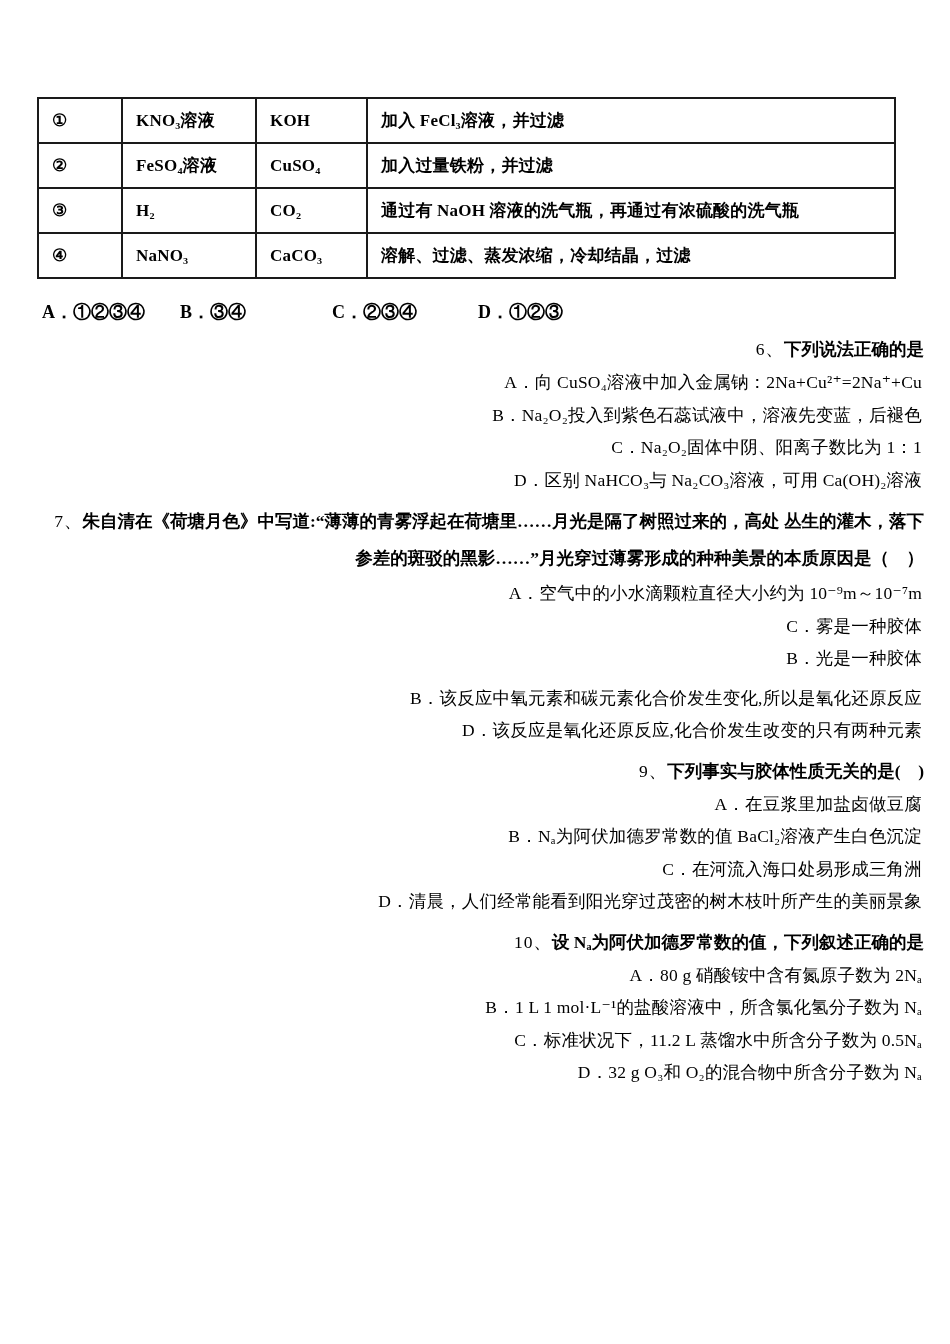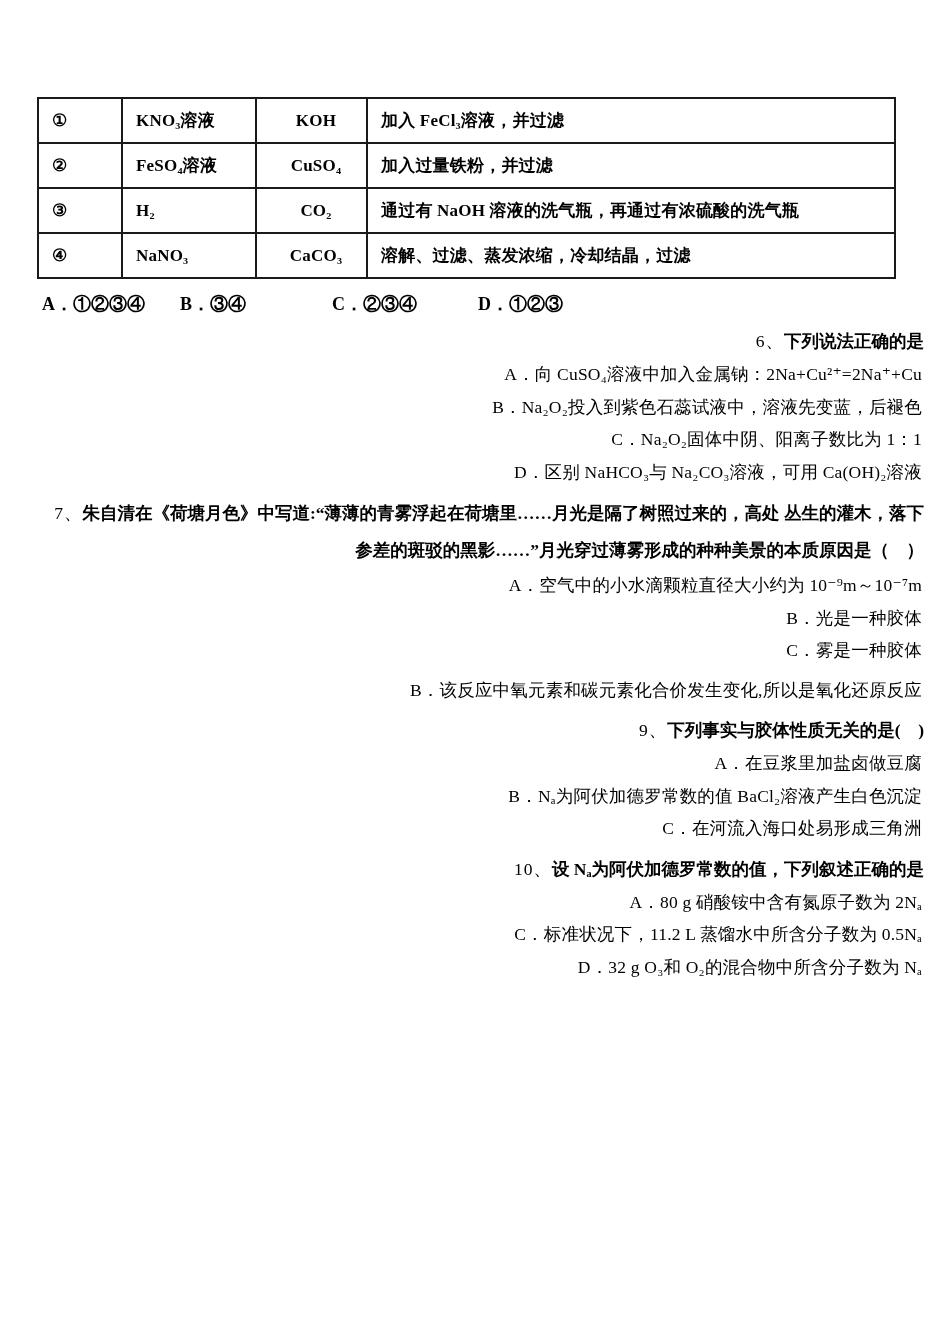--- a/index.html
+++ b/index.html
@@ -28,25 +28,25 @@
     border: 2px solid #1a1a1a;
     font-size: 17px;
     font-weight: bold;
     height: 43px;
     padding: 0 4px 0 13px;
     vertical-align: middle;
     letter-spacing: 0.2px;
   }
   td.c1 { width: 65px; font-weight: normal; font-size: 18px; }
   td.c2 { width: 115px; }
-  td.c3 { width: 92px; text-align: center; }
+  td.c3 { width: 92px; }
   
   .answers {
     display: flex;
-    margin: 12px 0 0 5px;
+    margin: 20px 0 0 5px;
     font-size: 18px;
     font-weight: bold;
     line-height: 26px;
   }
   .answers .ans0 { width: 138px; }
   .answers .ans1 { width: 152px; }
   .answers .ans2 { width: 146px; }
   
   .question { margin-top: 7px; }
   .question p { margin: 0; text-align: right; }
@@ -111,35 +111,38 @@
     <p class="stem"><span class="qnum">6、</span><span class="qtext">下列说法正确的是</span></p>
     <p class="opt">A．向 CuSO₄溶液中加入金属钠：2Na+Cu²⁺=2Na⁺+Cu</p>
     <p class="opt">B．Na₂O₂投入到紫色石蕊试液中，溶液先变蓝，后褪色</p>
     <p class="opt">C．Na₂O₂固体中阴、阳离子数比为 1：1</p>
     <p class="opt">D．区别 NaHCO₃与 Na₂CO₃溶液，可用 Ca(OH)₂溶液</p>
   </div>
 
   <div class="question">
     <p class="stem"><span class="qnum">7、</span><span class="qtext">朱自清在《荷塘月色》中写道:“薄薄的青雾浮起在荷塘里……月光是隔了树照过来的，高处 丛生的灌木，落下参差的斑驳的黑影……”月光穿过薄雾形成的种种美景的本质原因是（　）</span></p>
     <p class="opt">A．空气中的小水滴颗粒直径大小约为 10⁻⁹m～10⁻⁷m</p>
+    <p class="opt">C．雾是一种胶体</p>
     <p class="opt">B．光是一种胶体</p>
-    <p class="opt">C．雾是一种胶体</p>
   </div>
 
   <div class="question">
     <p class="opt">B．该反应中氧元素和碳元素化合价发生变化,所以是氧化还原反应</p>
+    <p class="opt">D．该反应是氧化还原反应,化合价发生改变的只有两种元素</p>
   </div>
 
   <div class="question q-short">
     <p class="stem"><span class="qnum">9、</span><span class="qtext">下列事实与胶体性质无关的是(　)</span></p>
     <p class="opt">A．在豆浆里加盐卤做豆腐</p>
     <p class="opt">B．Nₐ为阿伏加德罗常数的值 BaCl₂溶液产生白色沉淀</p>
     <p class="opt">C．在河流入海口处易形成三角洲</p>
+    <p class="opt">D．清晨，人们经常能看到阳光穿过茂密的树木枝叶所产生的美丽景象</p>
   </div>
 
   <div class="question q-short">
     <p class="stem"><span class="qnum">10、</span><span class="qtext">设 Nₐ为阿伏加德罗常数的值，下列叙述正确的是</span></p>
     <p class="opt">A．80 g 硝酸铵中含有氮原子数为 2Nₐ</p>
+    <p class="opt">B．1 L 1 mol·L⁻¹的盐酸溶液中，所含氯化氢分子数为 Nₐ</p>
     <p class="opt">C．标准状况下，11.2 L 蒸馏水中所含分子数为 0.5Nₐ</p>
     <p class="opt">D．32 g O₃和 O₂的混合物中所含分子数为 Nₐ</p>
   </div>
 
 </div>
 
 </body></html>

